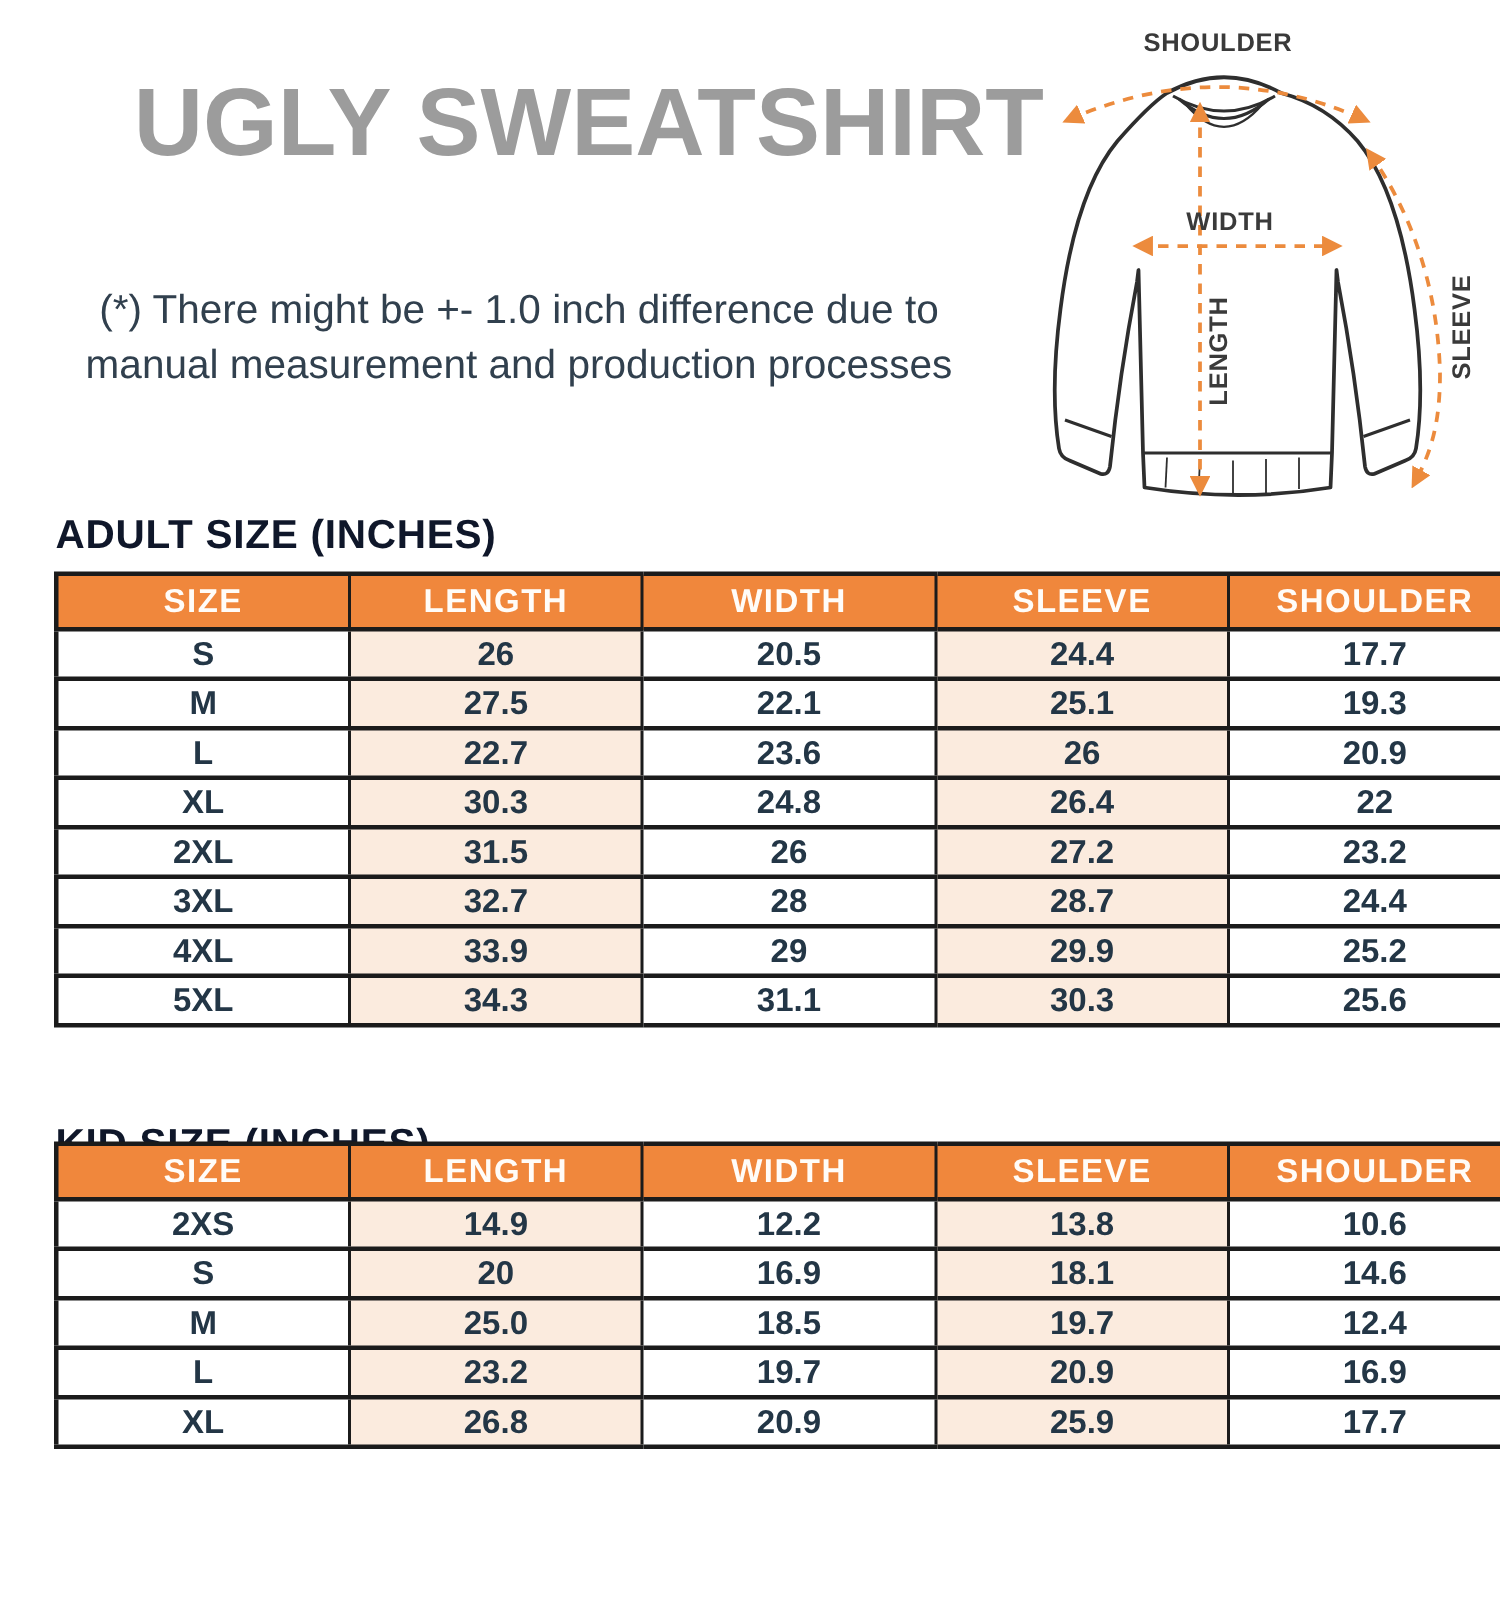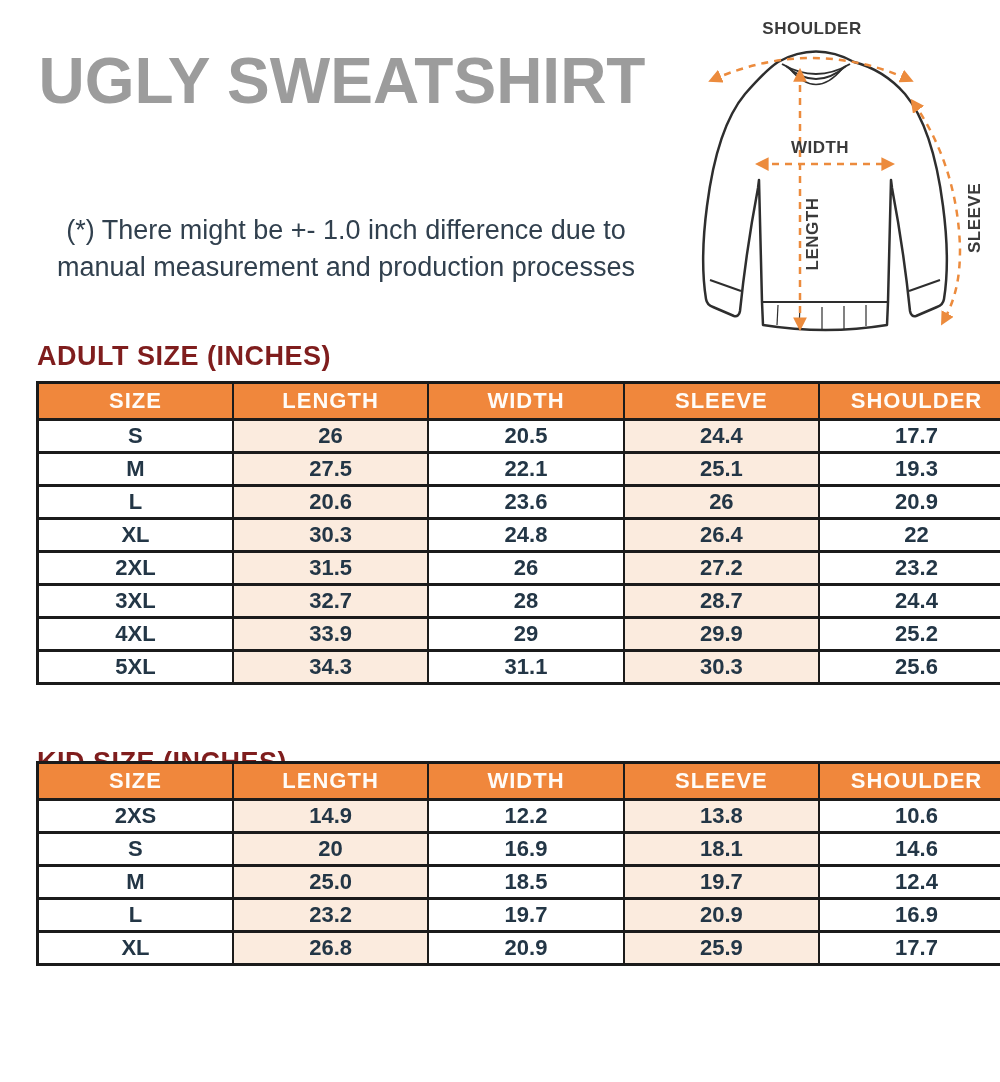--- a/index.html
+++ b/index.html
@@ -1,30 +1,30 @@
 <!DOCTYPE html>
 <html><head>
 <meta charset="utf-8">
 <style>
   html,body{margin:0;padding:0;background:#ffffff;}
   #page{
     position:relative;width:1000px;height:1082px;background:#ffffff;
     font-family:"Liberation Sans",sans-serif;overflow:hidden;
   }
   .big-title{
-    position:absolute;left:4px;top:42px;width:676px;text-align:center;
+    position:absolute;left:20px;top:42px;width:676px;text-align:right;
     font-weight:bold;font-size:64px;line-height:78px;color:#9C9C9C;letter-spacing:0px;
   }
   .note{
-    position:absolute;left:8px;top:212px;width:676px;text-align:center;
+    position:absolute;left:8px;top:188px;width:676px;text-align:center;
     font-size:27px;line-height:37px;color:#31404E;
   }
   .section-title{
     position:absolute;left:37px;font-size:27px;font-weight:bold;
-    color:#7f1d1d;letter-spacing:0.5px;
+    color:#0f172a;letter-spacing:0.5px;
   }
   #adult-title{top:341px;}
   #kid-title{top:721px;margin-top:26px;}
   .size-table{
     position:absolute;left:36px;width:980px;border-collapse:collapse;
     table-layout:fixed;border:3px solid #1B1B1B;
   }
   #adult-table{top:381px;}
   #kid-table{top:761px;}
   .size-table th{
@@ -134,21 +134,21 @@
         </tr>
         <tr>
           <td>M</td>
           <td class="peach">27.5</td>
           <td>22.1</td>
           <td class="peach">25.1</td>
           <td>19.3</td>
         </tr>
         <tr>
           <td>L</td>
-          <td class="peach">20.6</td>
+          <td class="peach">22.7</td>
           <td>23.6</td>
           <td class="peach">26</td>
           <td>20.9</td>
         </tr>
         <tr>
           <td>XL</td>
           <td class="peach">30.3</td>
           <td>24.8</td>
           <td class="peach">26.4</td>
           <td>22</td>

